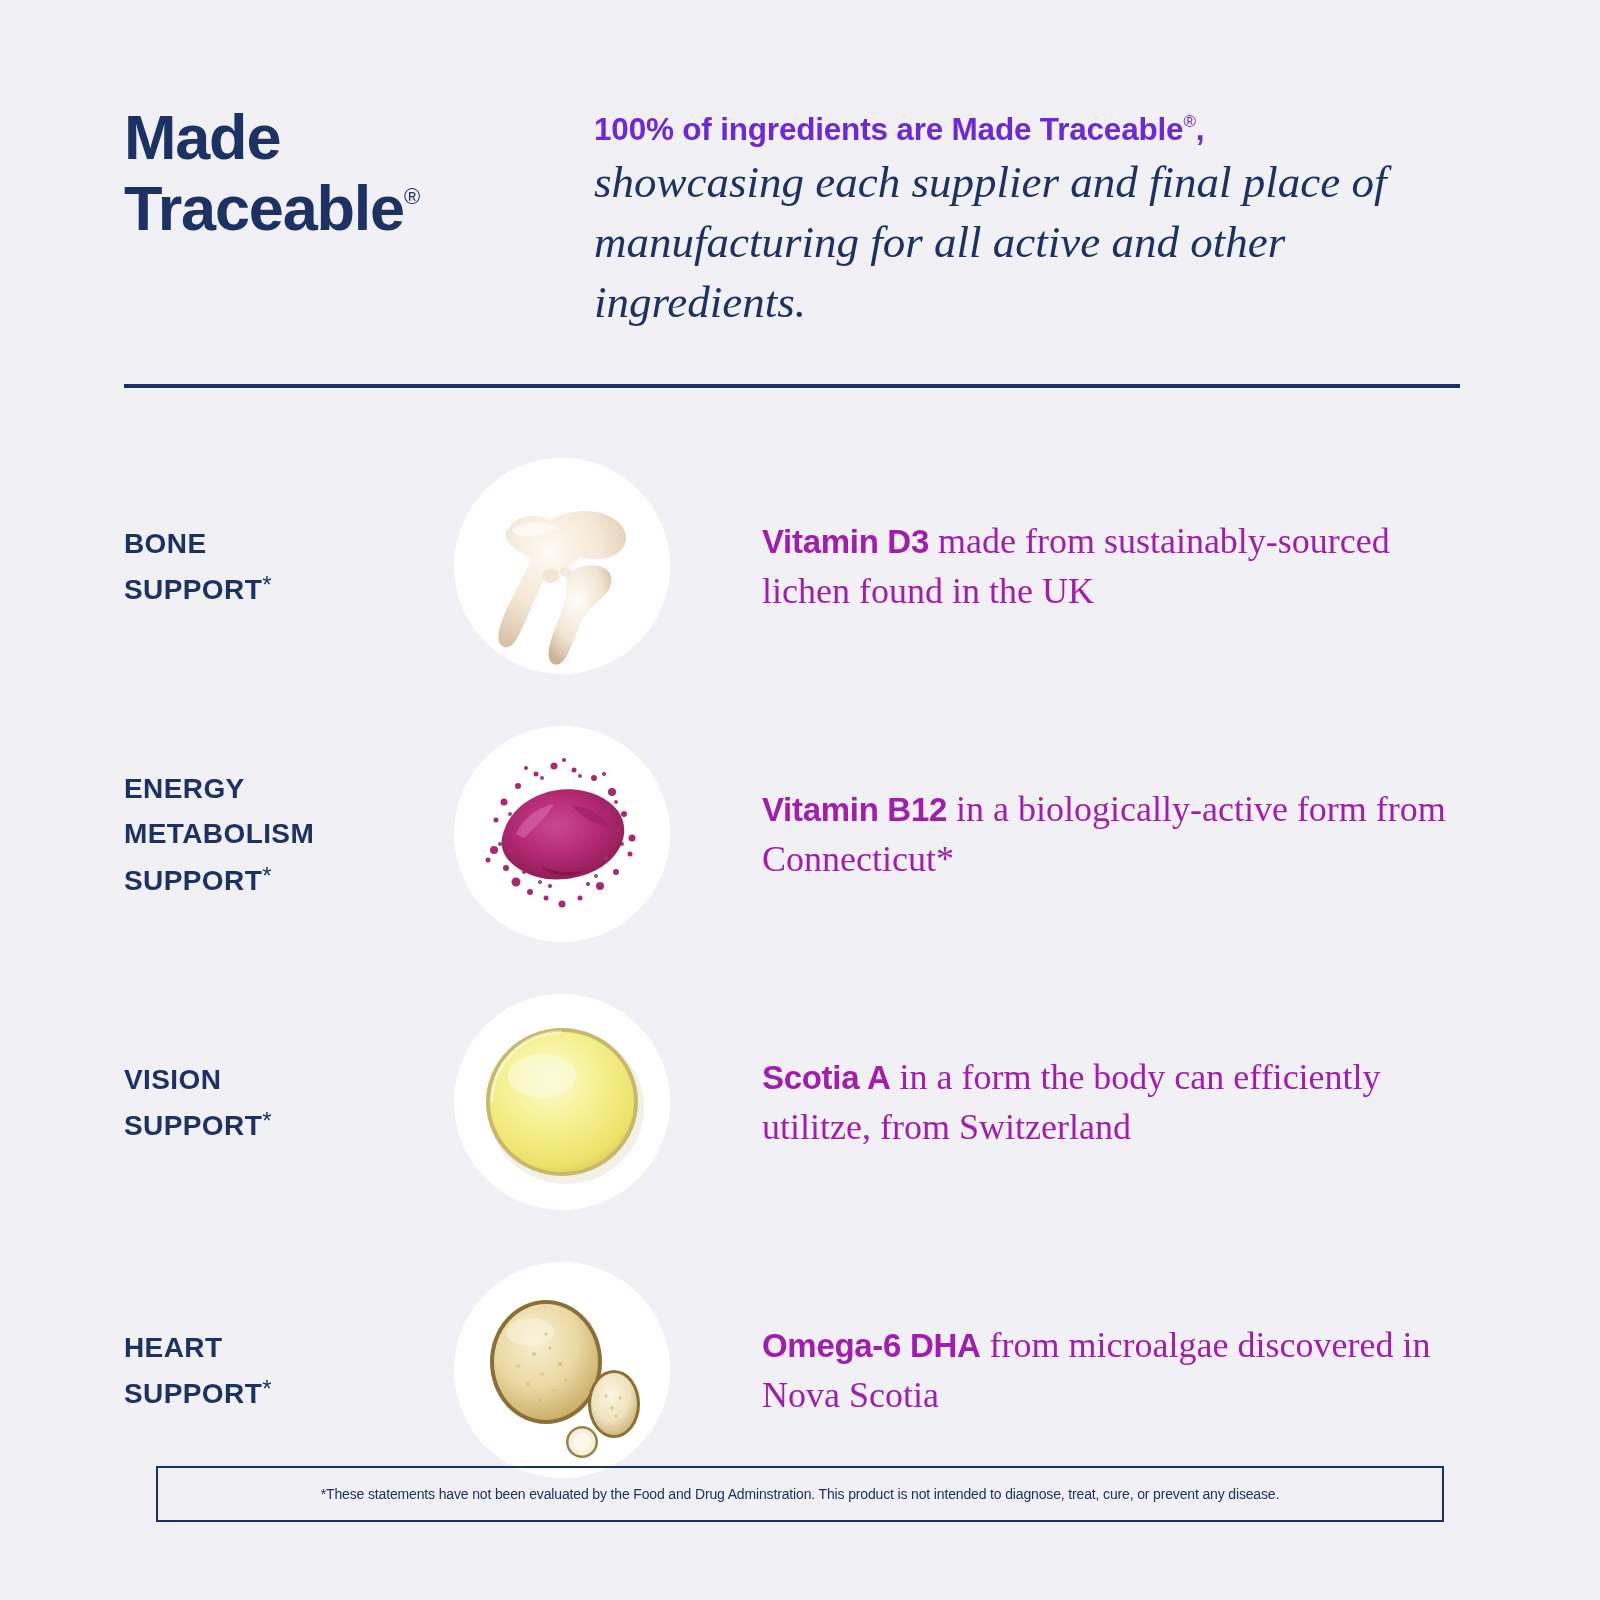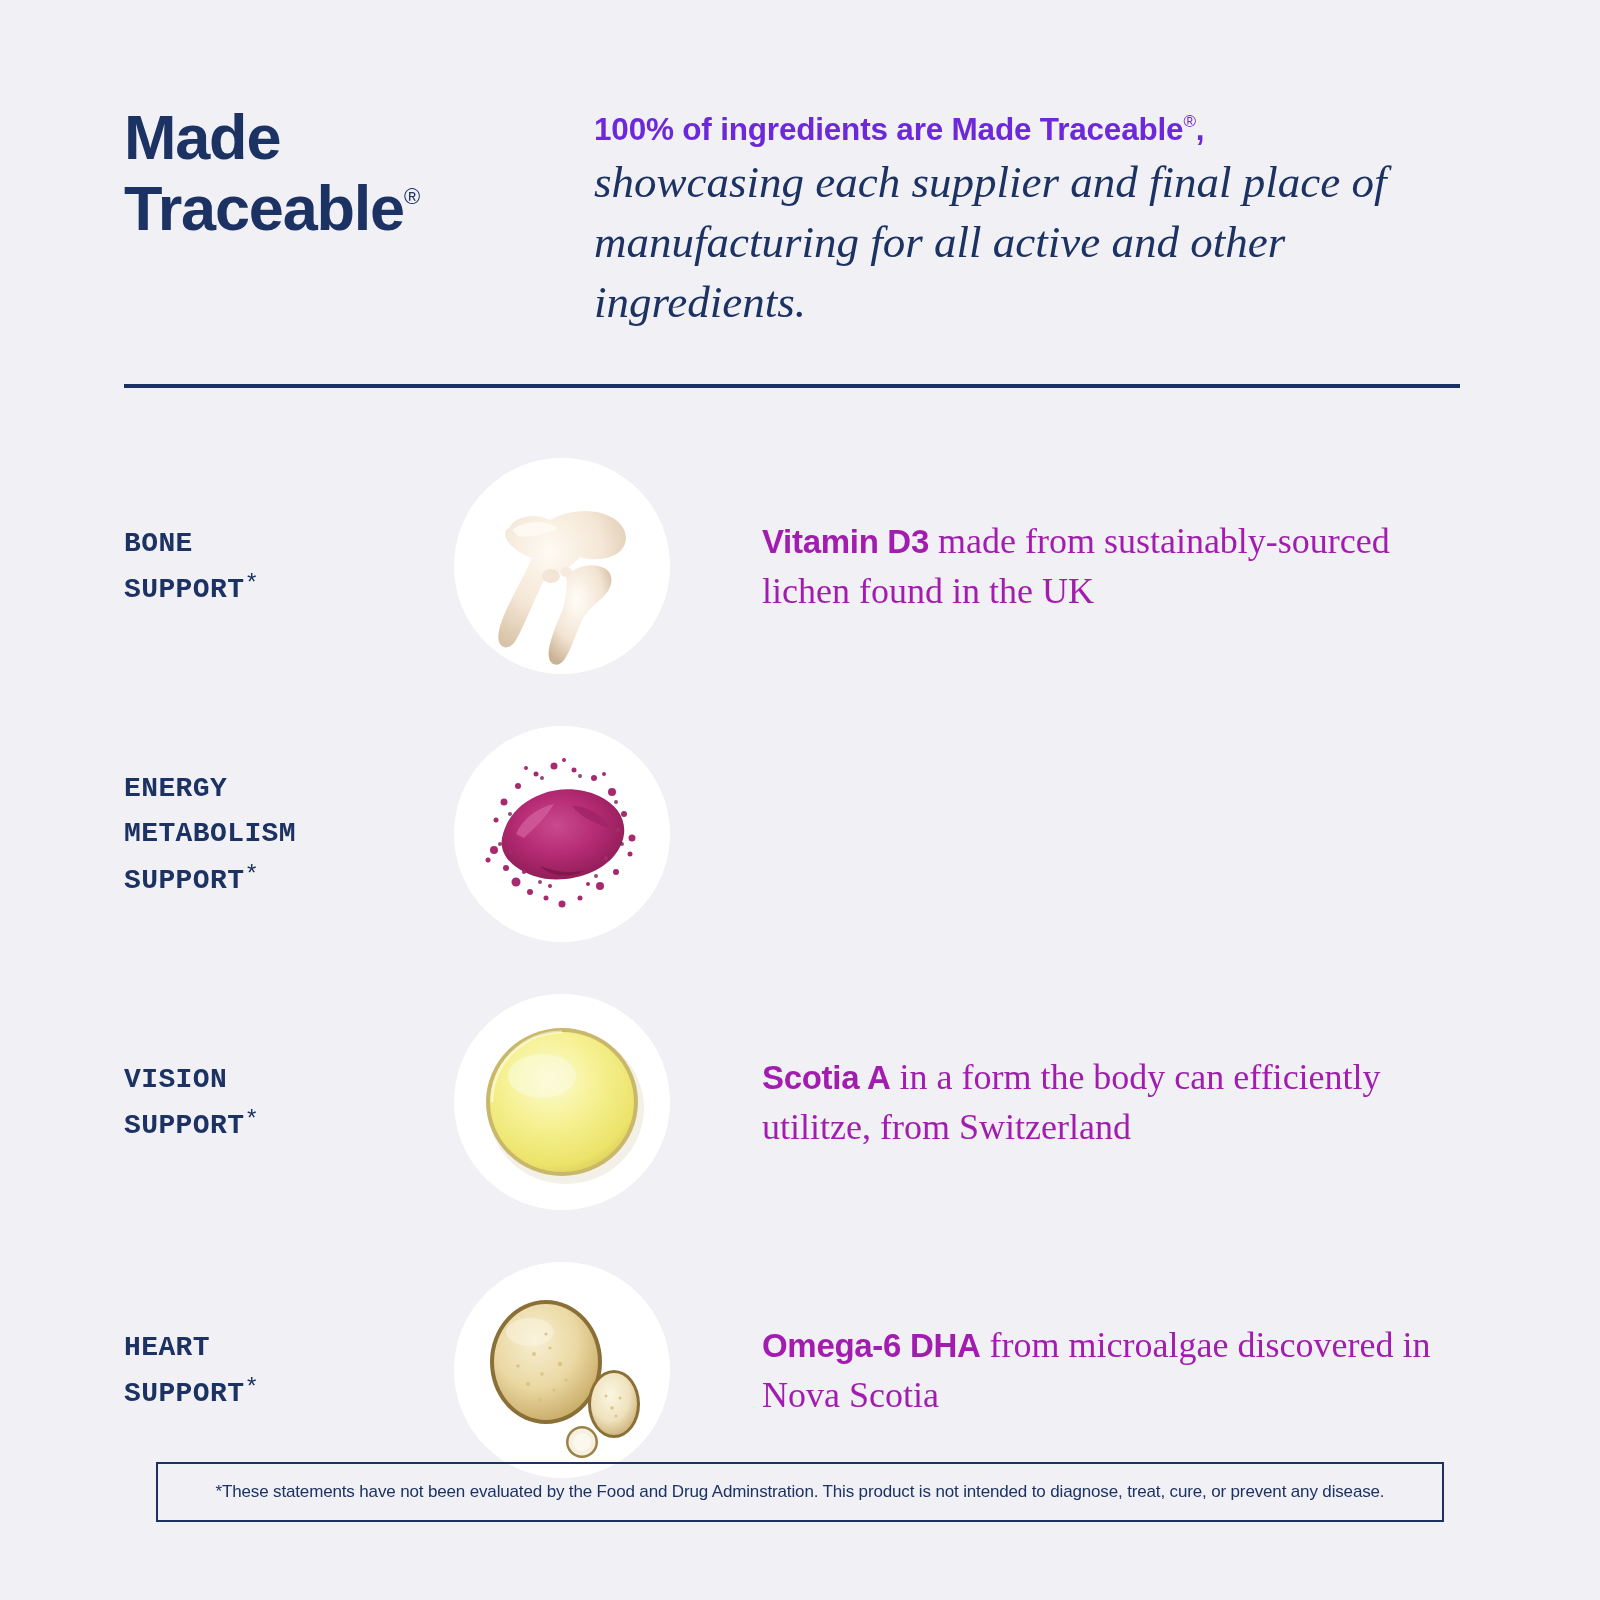--- a/index.html
+++ b/index.html
@@ -97,21 +97,21 @@
   }
 
   .row {
     display: flex;
     align-items: center;
     height: 268px;
   }
 
   .row-label {
     flex: 0 0 330px;
-    font-family: Liberation Mono, monospace;
+    font-family: Liberation Sans, sans-serif;
     font-weight: bold;
     font-size: 28px;
     line-height: 1.62;
     letter-spacing: 0.4px;
     color: #1c3263;
     text-transform: uppercase;
     white-space: pre-line;
   }
 
   .row-label .star {
@@ -161,21 +161,21 @@
     left: 156px;
     right: 156px;
     bottom: 78px;
     border: 2px solid #1c3263;
     padding: 17px 20px;
     text-align: center;
   }
 
   .footer-text {
     font-family: "Liberation Sans", sans-serif;
-    font-size: 17px;
+    font-size: 14px;
     line-height: 1.3;
     color: #1c3263;
     letter-spacing: -0.15px;
   }
 </style>
 </head>
 <body>
 
 <div class="page">
 
@@ -286,20 +286,21 @@
               <circle cx="142" cy="150" r="2"></circle>
                 <circle cx="168" cy="118" r="2"></circle>
               <circle cx="162" cy="76" r="2"></circle>
                 <circle cx="126" cy="50" r="2"></circle>
               <circle cx="88" cy="52" r="2"></circle>
                 <circle cx="56" cy="88" r="2"></circle>
             </g>
           </svg>
         </div>
       </div>
+      <div class="row-desc"><span class="strong">Vitamin B12</span><span> in a biologically-active form from Connecticut*</span></div>
     </div>
 
     <div class="row">
       <div class="row-label"><span>VISION
 SUPPORT</span><span class="star">*</span></div>
       <div class="row-media">
         <div class="media-circle">
           <svg viewBox="0 0 216 216" xmlns="http://www.w3.org/2000/svg" aria-hidden="true">
             <defs>
               <radialGradient id="yg1" cx="42%" cy="34%" r="72%">

